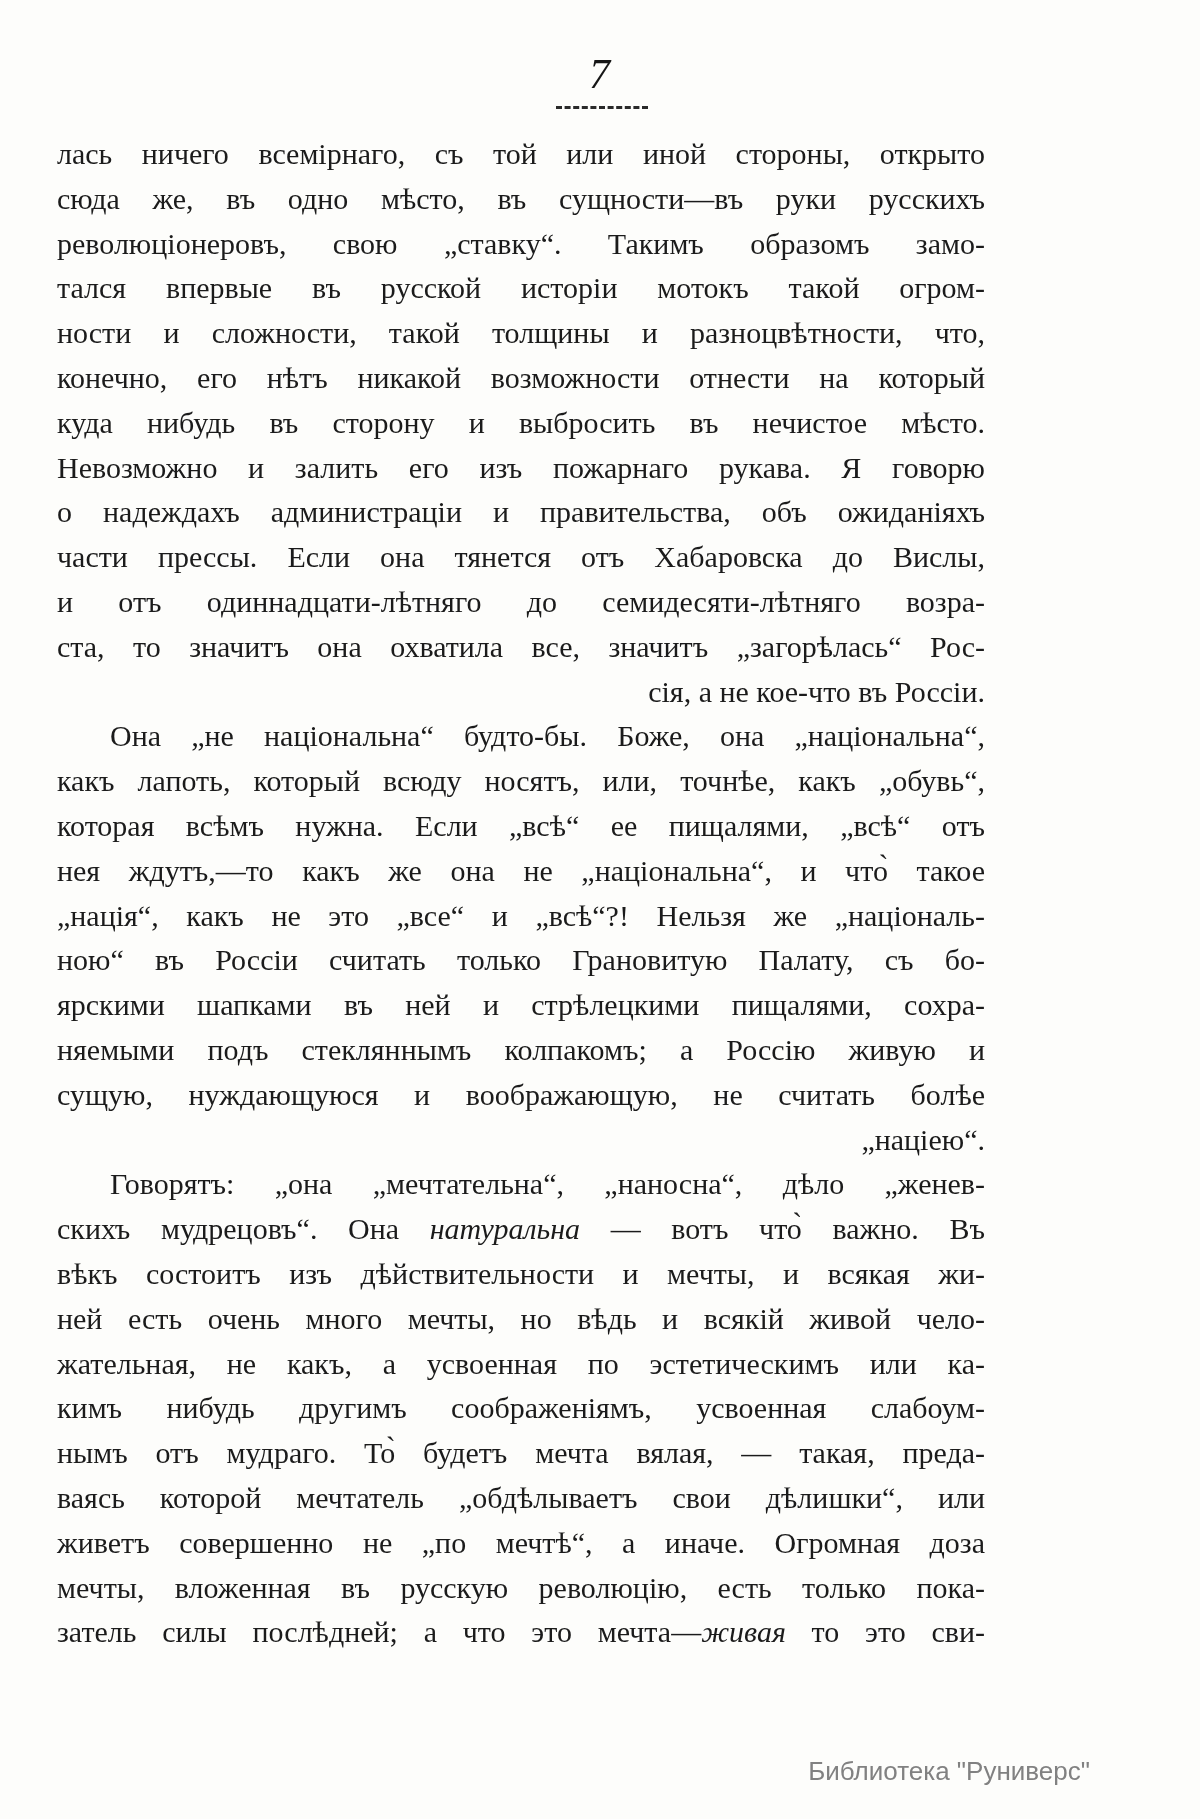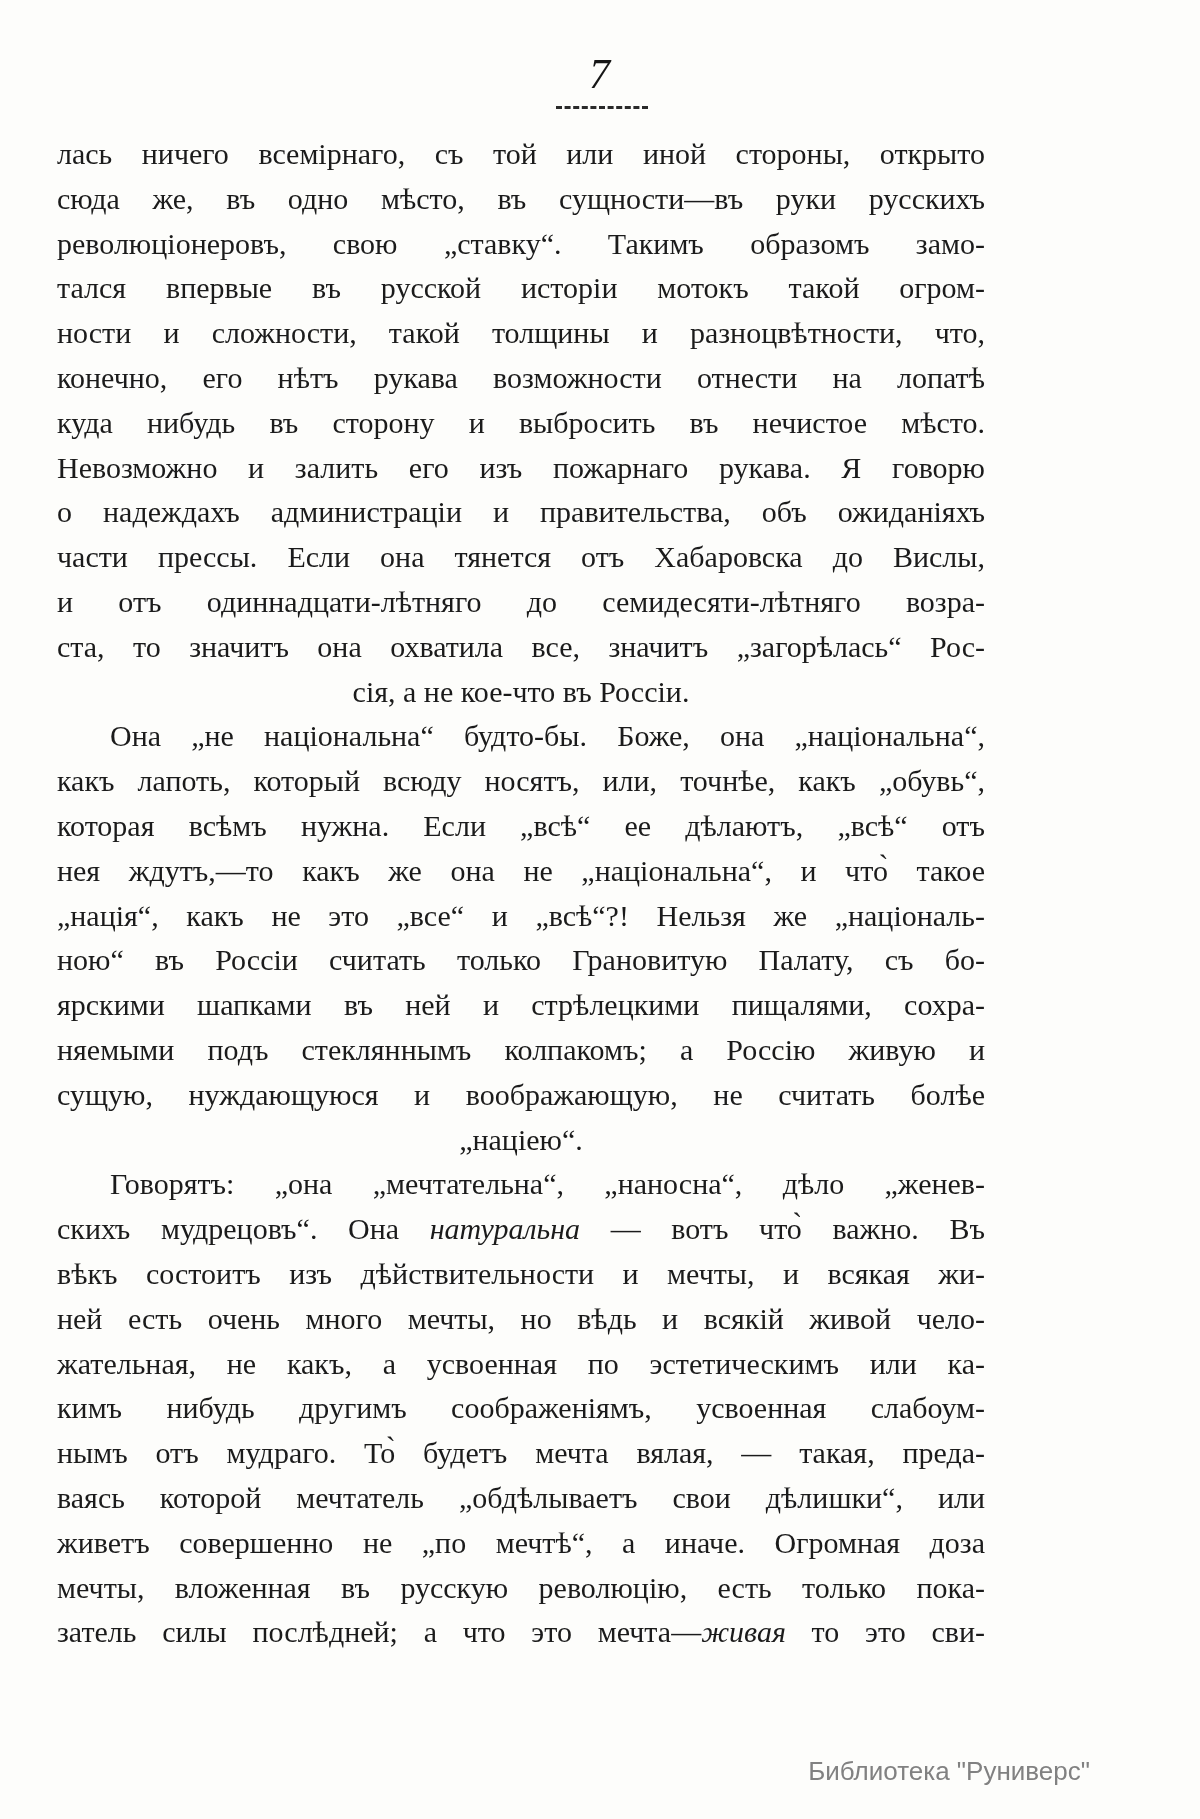--- a/index.html
+++ b/index.html
@@ -39,21 +39,21 @@
     position: absolute;
     top: 132px;
     left: 57px;
     width: 928px;
     font-size: 30px;
     line-height: 44.8px;
   }
   .line {
     height: 44.8px;
     white-space: pre-wrap;
-    text-align: center;
+    text-align: right;
   }
   .line.j {
     text-align: justify;
     -moz-text-align-last: justify;
     text-align-last: justify;
   }
   .line.ind { text-indent: 53px; }
   .em { font-style: italic; }
   .watermark {
     position: absolute;
@@ -69,31 +69,31 @@
 
 <div class="page">
   <div class="page-number">7</div>
   <div class="header-rule"></div>
   <div class="text-block" id="text-block">
       <div class="line j"><span>лась ничего всемірнаго, съ той или иной стороны, открыто</span></div>
       <div class="line j"><span>сюда же, въ одно мѣсто, въ сущности—въ руки русскихъ</span></div>
       <div class="line j"><span>революціонеровъ, свою „ставку“. Такимъ образомъ замо-</span></div>
       <div class="line j"><span>тался впервые въ русской исторіи мотокъ такой огром-</span></div>
       <div class="line j"><span>ности и сложности, такой толщины и разноцвѣтности, что,</span></div>
-      <div class="line j"><span>конечно, его нѣтъ рукава возможности отнести на лопатѣ</span></div>
+      <div class="line j"><span>конечно, его нѣтъ никакой возможности отнести на который</span></div>
       <div class="line j"><span>куда нибудь въ сторону и выбросить въ нечистое мѣсто.</span></div>
       <div class="line j"><span>Невозможно и залить его изъ пожарнаго рукава. Я говорю</span></div>
       <div class="line j"><span>о надеждахъ администраціи и правительства, объ ожиданіяхъ</span></div>
       <div class="line j"><span>части прессы. Если она тянется отъ Хабаровска до Вислы,</span></div>
       <div class="line j"><span>и отъ одиннадцати-лѣтняго до семидесяти-лѣтняго возра-</span></div>
       <div class="line j"><span>ста, то значитъ она охватила все, значитъ „загорѣлась“ Рос-</span></div>
       <div class="line"><span>сія, а не кое-что въ Россіи.</span></div>
       <div class="line j ind"><span>Она „не національна“ будто-бы. Боже, она „національна“,</span></div>
       <div class="line j"><span>какъ лапоть, который всюду носятъ, или, точнѣе, какъ „обувь“,</span></div>
-      <div class="line j"><span>которая всѣмъ нужна. Если „всѣ“ ее дѣлаютъ, „всѣ“ отъ</span></div>
+      <div class="line j"><span>которая всѣмъ нужна. Если „всѣ“ ее пищалями, „всѣ“ отъ</span></div>
       <div class="line j"><span>нея ждутъ,—то какъ же она не „національна“, и что̀ такое</span></div>
       <div class="line j"><span>„нація“, какъ не это „все“ и „всѣ“?! Нельзя же „національ-</span></div>
       <div class="line j"><span>ною“ въ Россіи считать только Грановитую Палату, съ бо-</span></div>
       <div class="line j"><span>ярскими шапками въ ней и стрѣлецкими пищалями, сохра-</span></div>
       <div class="line j"><span>няемыми подъ стекляннымъ колпакомъ; а Россію живую и</span></div>
       <div class="line j"><span>сущую, нуждающуюся и воображающую, не считать болѣе</span></div>
       <div class="line"><span>„націею“.</span></div>
       <div class="line j ind"><span>Говорятъ: „она „мечтательна“, „наносна“, дѣло „женев-</span></div>
       <div class="line j"><span>скихъ мудрецовъ“. Она </span><span class="em">натуральна</span><span> — вотъ что̀ важно. Въ</span></div>
       <div class="line j"><span>вѣкъ состоитъ изъ дѣйствительности и мечты, и всякая жи-</span></div>

